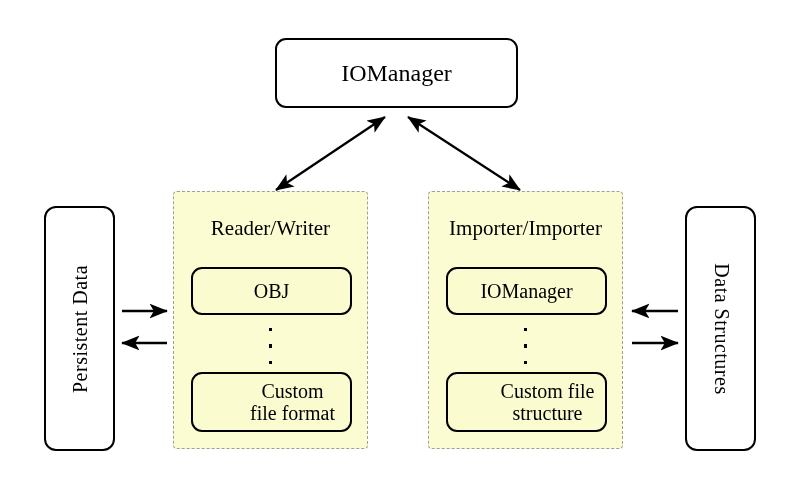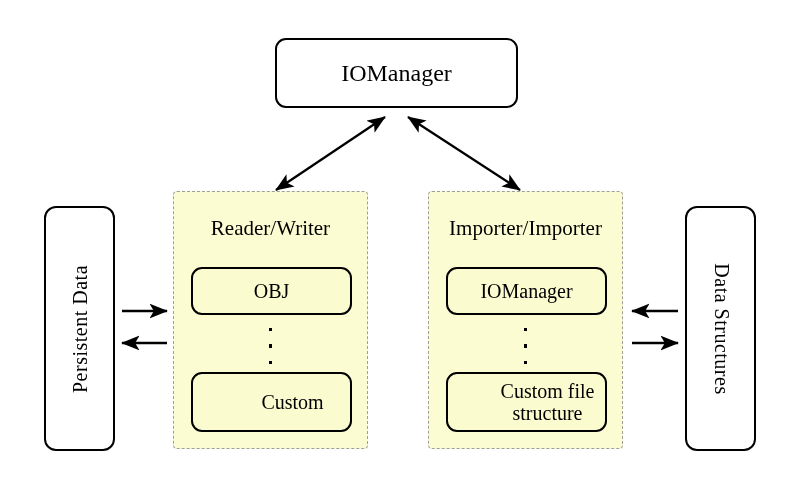--- a/index.html
+++ b/index.html
@@ -179,20 +179,21 @@
 
     <div class="vdots">
       <i></i>
         <i></i>
         <i></i>
     </div>
 
     <div class="inner-box last">
       <span>
         <span>Custom</span><br>
+        <span>file format</span>
       </span>
     </div>
   </div>
 
   <div class="panel" id="panel-importer-exporter">
     <div class="panel-title">Importer/Importer</div>
 
     <div class="inner-box first">
       <span>IOManager</span>
     </div>

